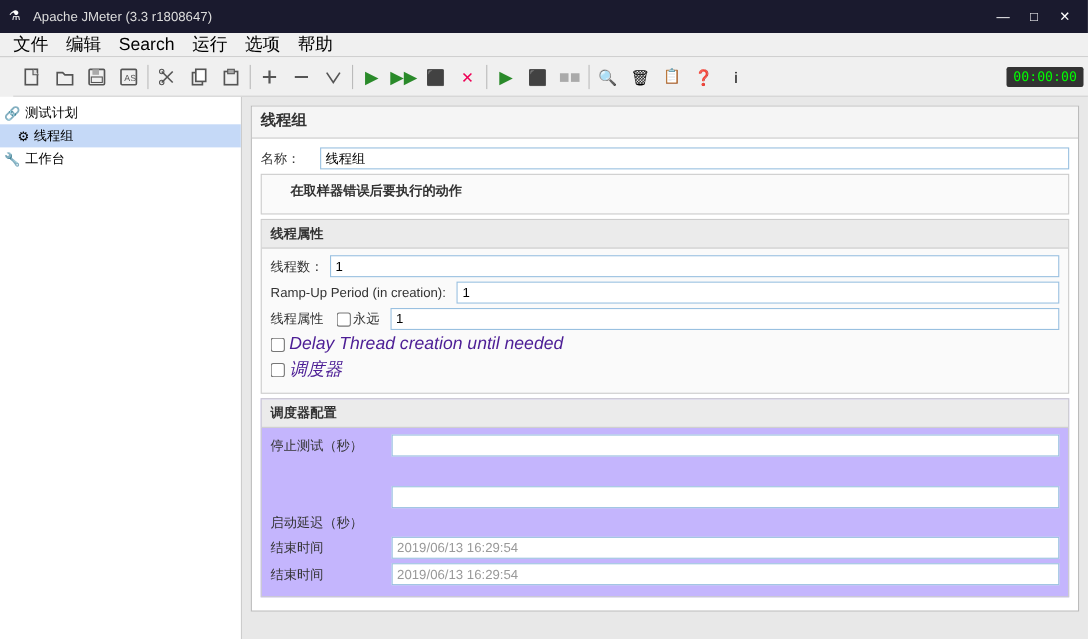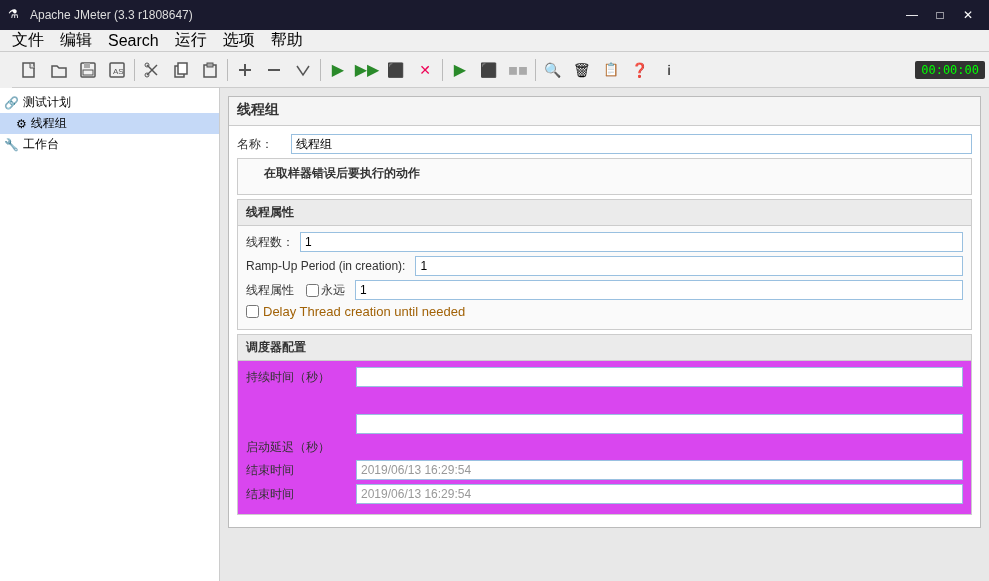--- a/index.html
+++ b/index.html
@@ -245,27 +245,27 @@
     }
 
     
     .checkbox-row {
       display: flex;
       align-items: center;
       gap: 4px;
       margin-bottom: 4px;
     }
     .checkbox-row input[type="checkbox"] { cursor: pointer; }
-    .checkbox-label { font-size: 13px; color: #a16207; cursor: pointer; }
+    .checkbox-label { font-size: 16px; color: #4c1d95; cursor: pointer; font-style: italic; }
 
     
     .scheduler-section {
       border: 1px solid #ccc;
       margin: 4px 0;
-      background: #d946ef;
+      background: #c4b5fd;
     }
 
     
     .main-panel {
       border: 1px solid #bbb;
       background: #fff;
     }
   </style>
 </head>
 <body>
@@ -424,30 +424,34 @@
               <input type="checkbox" style="margin-left: 6px; margin-right: 2px;">
               <span class="prop-label">永远</span>
               <input class="prop-input" type="text" value="1" style="margin-left: 4px;">
             </div>
 
             <div class="checkbox-row">
               <input type="checkbox" style="">
               <span class="checkbox-label">Delay Thread creation until needed</span>
             </div>
 
+            <div class="checkbox-row">
+              <input type="checkbox" style="">
+              <span class="checkbox-label">调度器</span>
+            </div>
 
           </div>
         </div>
 
         <div class="scheduler-section">
           <div class="section-header">调度器配置</div>
           <div class="section-body">
 
             <div class="prop-row">
-              <span class="prop-label" style="min-width:100px;">持续时间（秒）</span>
+              <span class="prop-label" style="min-width:100px;">停止测试（秒）</span>
               <input class="prop-input" type="text" value="" style="margin-left: 4px;">
             </div>
 
             <div class="prop-row">
               <span class="prop-label" style="min-width:100px;margin-top:48px;">启动延迟（秒）</span>
               <input class="prop-input" type="text" value="" style="margin-left: 4px;">
             </div>
 
             <div class="prop-row">
               <span class="prop-label" style="min-width:100px;">结束时间</span>

